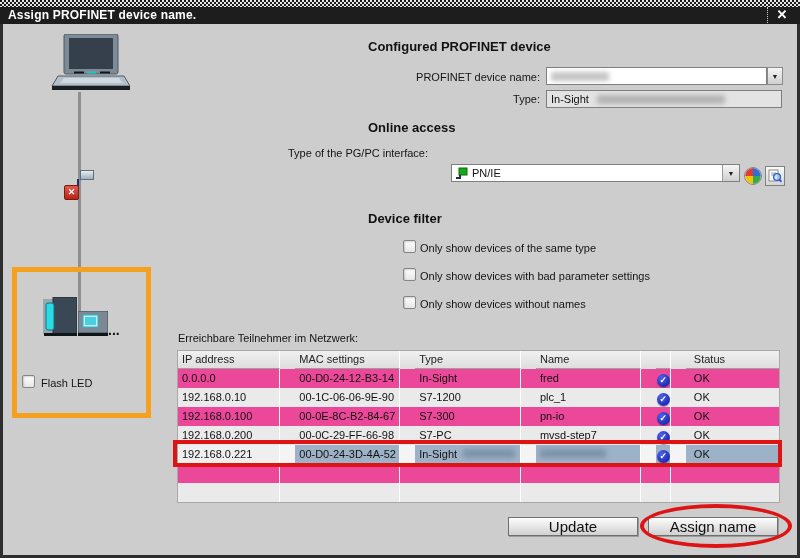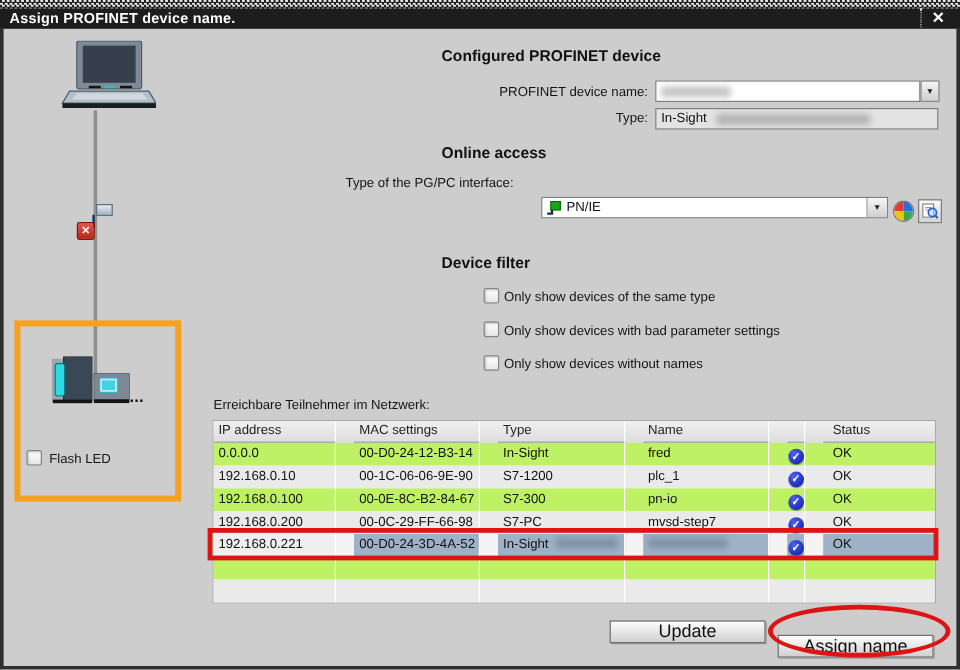--- a/index.html
+++ b/index.html
@@ -44,21 +44,21 @@
   .tbl{position:absolute;left:177px;top:350px;width:601px;box-sizing:content-box;
        border:1px solid #a8a8a8;background:#f4f4f4;z-index:1;}
   .trow{display:flex;height:19px;box-sizing:border-box;gap:15px;}
   .thead{height:18px;background:linear-gradient(#f0f0f0,#ddd);}
   .tcell{box-sizing:border-box;border-right:1px solid #fff;padding:3px 0 0 4px;
          font-size:11px;color:#111;white-space:nowrap;overflow:hidden;}
   .thead .tcell{color:#222;border-bottom:1px solid #9e9e9e;padding-top:2px;}
   .c1{width:117px}.c2{width:120px}.c3{width:121px}.c4{width:120px}
   .c5{width:17px;padding-left:1px;display:flex;align-items:center;justify-content:center;}
   .c6{width:106px;border-right:none;padding-left:8px;}
-  .r-a{background:#bef264}.r-b{background:#eaeaea}
+  .r-a{background:#ec4899}.r-b{background:#eaeaea}
   .trow.selected .tcell{background:#9eb2c7;}
   .trow.selected .tcell.plain{background:#efefef;}
   .okicon{width:13px;height:13px;border-radius:50%;flex:0 0 auto;
       background:radial-gradient(circle at 35% 30%, #5061e8, #1a2abd 72%);
       color:#fff;font-size:9px;font-weight:bold;text-align:center;line-height:13px;
       box-shadow:0 1px 1px rgba(0,0,0,.35);}
   
   .btn{position:absolute;box-sizing:border-box;height:19px;border:1px solid #6f6f6f;
        background:linear-gradient(#fdfdfd,#d0d0d0);box-shadow:inset 0 1px 0 #fff,1px 1px 0 #9c9c9c;
        font-size:15px;color:#111;text-align:center;line-height:17px;}
@@ -247,16 +247,16 @@
         <div class="tcell c2"></div>
       <div class="tcell c3"></div>
         <div class="tcell c4"></div>
       <div class="tcell c5"></div>
         <div class="tcell c6"></div>
     </div>
   </div>
   <div class="anno-rect"></div>
 
   <div class="btn" style="left:508px;top:517px;width:130px;">Update</div>
-  <div class="btn" style="left:648px;top:517px;width:130px;margin-top:12px;">Assign name</div>
+  <div class="btn" style="left:648px;top:517px;width:130px;">Assign name</div>
   <div class="anno-ellipse"></div>
 
 </div>
 
 </body></html>

